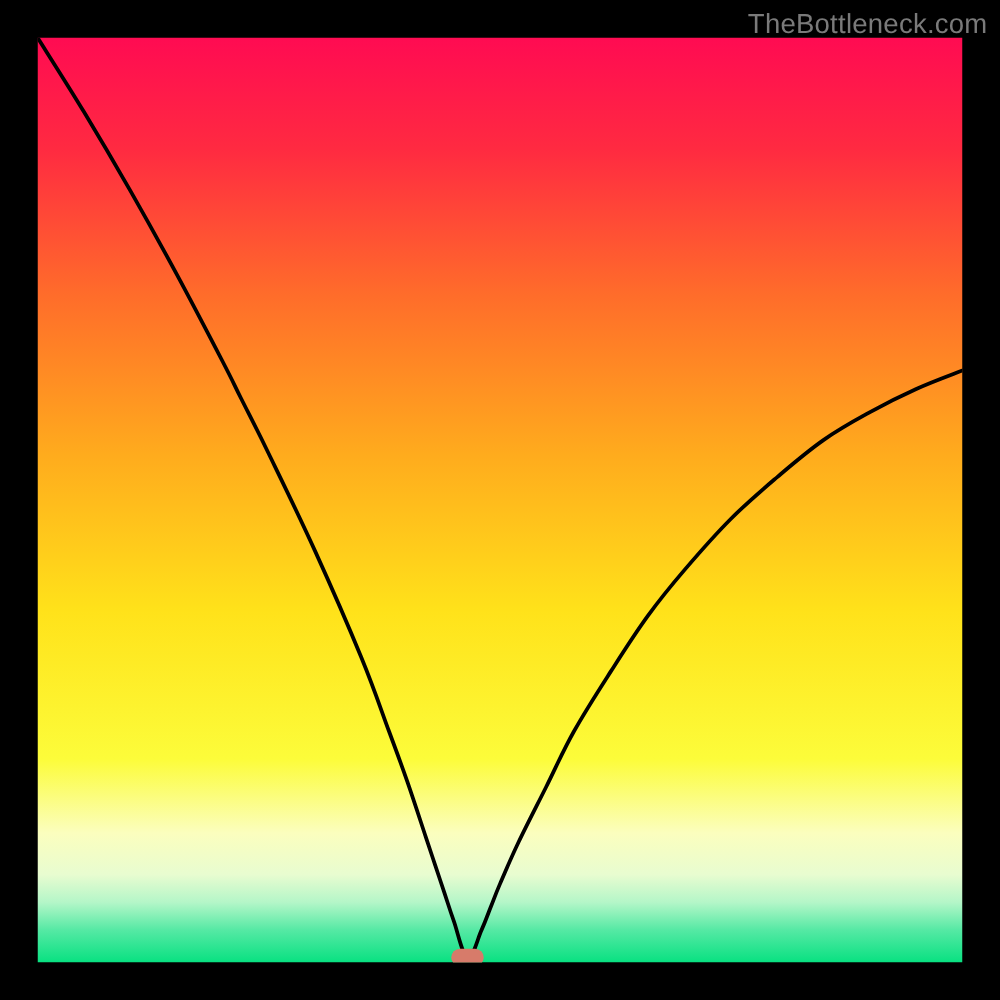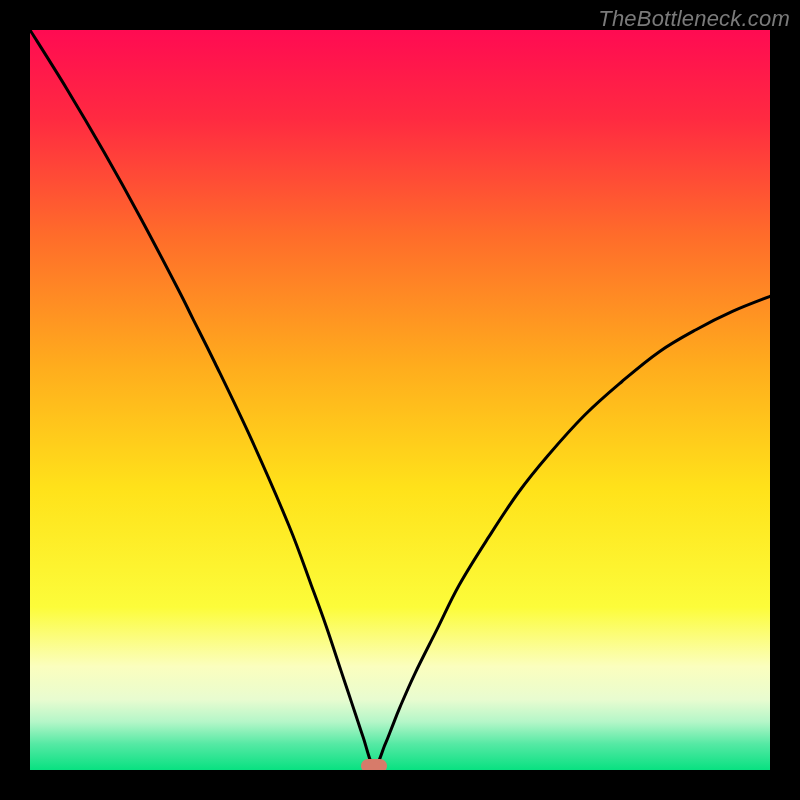--- a/index.html
+++ b/index.html
@@ -43,21 +43,20 @@
   }
   .watermark {
     position: absolute;
     top: 6px;
     right: 10px;
     font-family: Arial, Helvetica, sans-serif;
     font-size: 22px;
     color: #7a7a7a;
     letter-spacing: 0.2px;
     user-select: none;
-    font-style: italic;
   }
   .marker {
     position: absolute;
     width: 26px;
     height: 14px;
     border-radius: 7px;
     transform: translate(-50%, -50%);
   }
 </style>
 </head>

